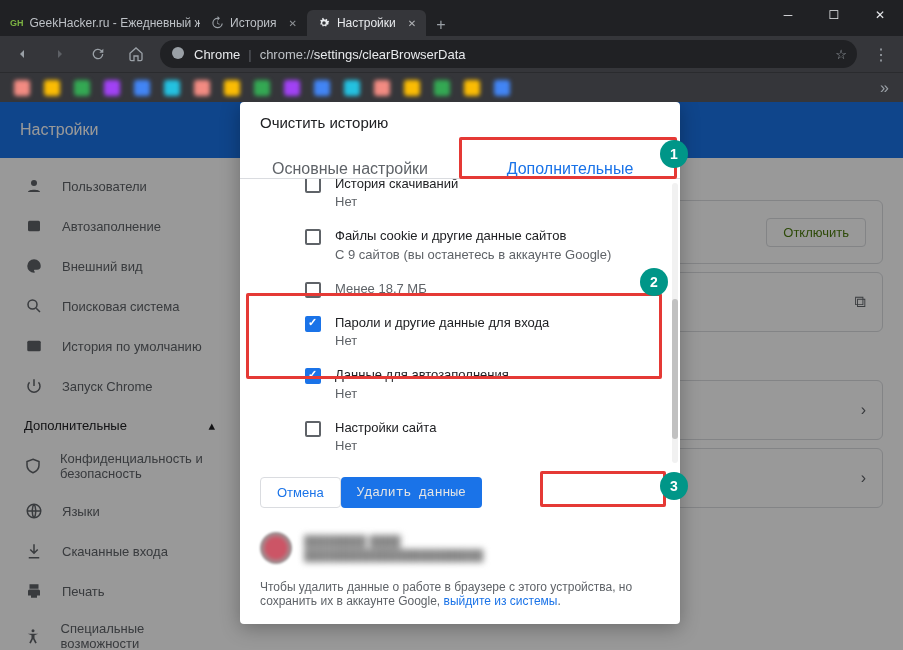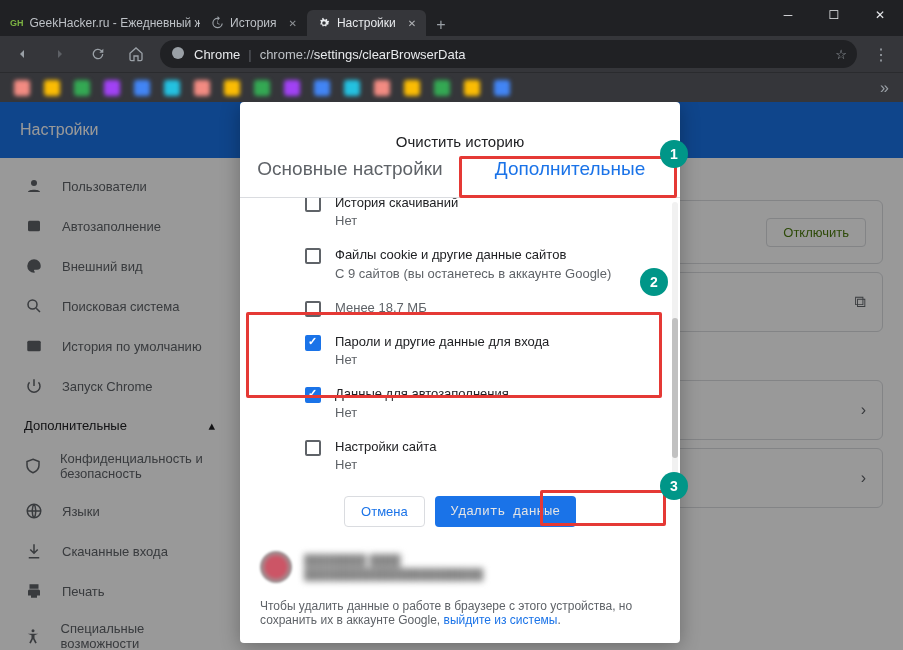--- a/index.html
+++ b/index.html
@@ -40,35 +40,35 @@
 .content { flex: 1; padding: 8px 20px; position: relative; }
 .card-row { height: 60px; border: 1px solid #dadce0; border-radius: 6px; margin-bottom: 8px; display: flex; align-items: center; justify-content: flex-end; padding: 0 16px; color: #5f6368; font-size: 13px; }
 .ext-icon { font-size: 16px; color: #5f6368; }
 .card-row.bordered { height: 64px; }
 .btn-outline { border: 1px solid #dadce0; background: #fff; padding: 6px 16px; border-radius: 4px; color: #4d7c0f; font-size: 13px; margin-left: 32px; }
 .content-label { font-size: 13px; color: #5f6368; padding: 8px 4px; }
 
 .overlay { position: absolute; inset: 0; background: rgba(0,0,0,.4); }
 
 .dialog { position: absolute; left: 240px; top: 0px; width: 440px; background: #fff; border-radius: 4px; box-shadow: 0 4px 20px rgba(0,0,0,.3); z-index: 10; }
-.dialog-title { padding: 31px 20px 8px; font-size: 15px; color: #202124; text-align: center; }
+.dialog-title { padding: 12px 20px 8px; font-size: 15px; color: #202124; }
 .dialog-tabs { display: flex; border-bottom: 1px solid #dadce0; height: 40px; }
-.dtab { flex: 1; display: flex; align-items: flex-start; justify-content: center; font-size: 19px; color: #5f6368; position: relative; }
+.dtab { flex: 1; display: flex; align-items: flex-end; justify-content: center; font-size: 16px; color: #5f6368; position: relative; }
 .dtab.active { color: #1a73e8; font-weight: 500; }
 .dialog-body { max-height: 300px; overflow: hidden; position: relative; }
 .option { display: flex; gap: 14px; padding: 8px 20px; align-items: flex-start; margin-left: 45px; }
 .chk { width: 16px; height: 16px; border: 2px solid #5f6368; border-radius: 2px; flex-shrink: 0; margin-top: 2px; position: relative; }
 .chk.checked { background: #1a73e8; border-color: #1a73e8; }
 .chk.checked::after { content: "✓"; color: #fff; font-size: 11px; position: absolute; left: 1px; top: -2px; font-weight: bold; }
 .opt-text { font-size: 13px; line-height: 1.4; }
 .opt-title { color: #202124; }
 .opt-sub { color: #5f6368; }
 .dialog-scroll { position: absolute; right: 2px; top: 4px; width: 6px; height: 280px; background: #f1f1f1; border-radius: 3px; }
 .dialog-thumb { position: absolute; right: 2px; top: 120px; width: 6px; height: 140px; background: #c1c1c1; border-radius: 3px; }
-.dialog-actions { display: flex; justify-content: center; gap: 10px; padding: 14px 20px; position: relative; }
+.dialog-actions { display: flex; justify-content: flex-start; padding: 14px 20px; position: relative; }
 .btn { padding: 7px 16px; border-radius: 4px; font-size: 13px; border: none; }
 .btn-cancel { background: #fff; color: #1a73e8; border: 1px solid #dadce0; }
 .btn-primary { background: #1a73e8; color: #e5e5e5; font-family: Liberation Mono, monospace; }
 .dialog-footer { padding: 10px 20px 16px; font-size: 12px; color: #5f6368; display: flex; gap: 12px; }
 .blur-avatar { width: 32px; height: 32px; border-radius: 50%; background: radial-gradient(#c56 40%, #999 70%); filter: blur(1px); flex-shrink: 0; }
 .blur-text { filter: blur(3px); color: #888; font-size: 11px; line-height: 1.3; }
 .link { color: #1a73e8; }
 
 
 .annot-box { position: absolute; border: 3px solid #e53935; border-radius: 2px; pointer-events: none; z-index: 20; }

